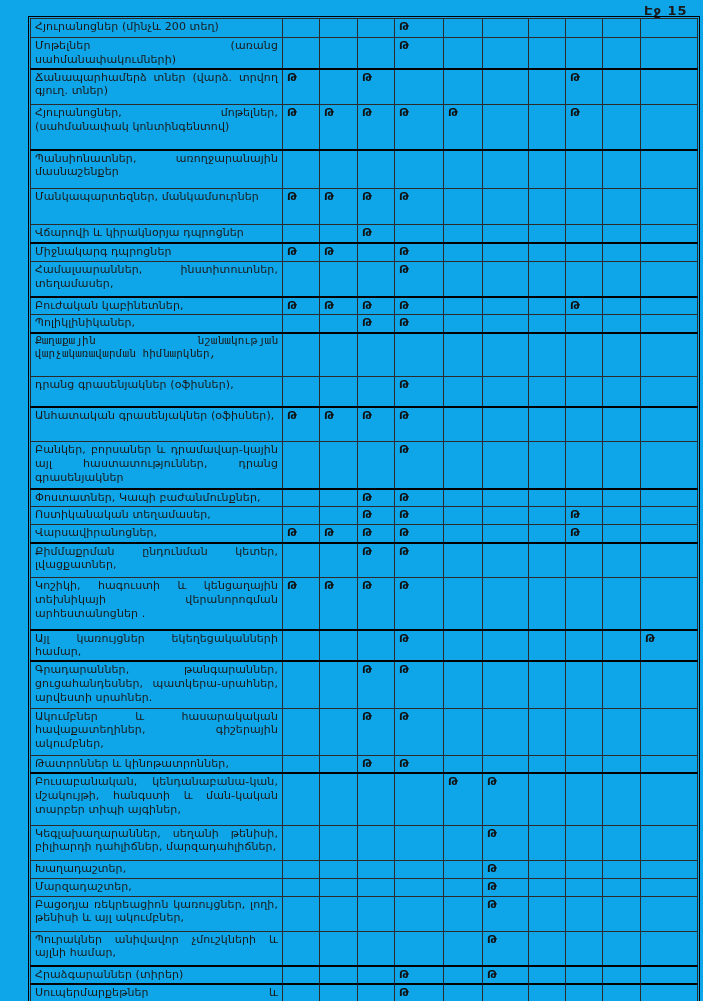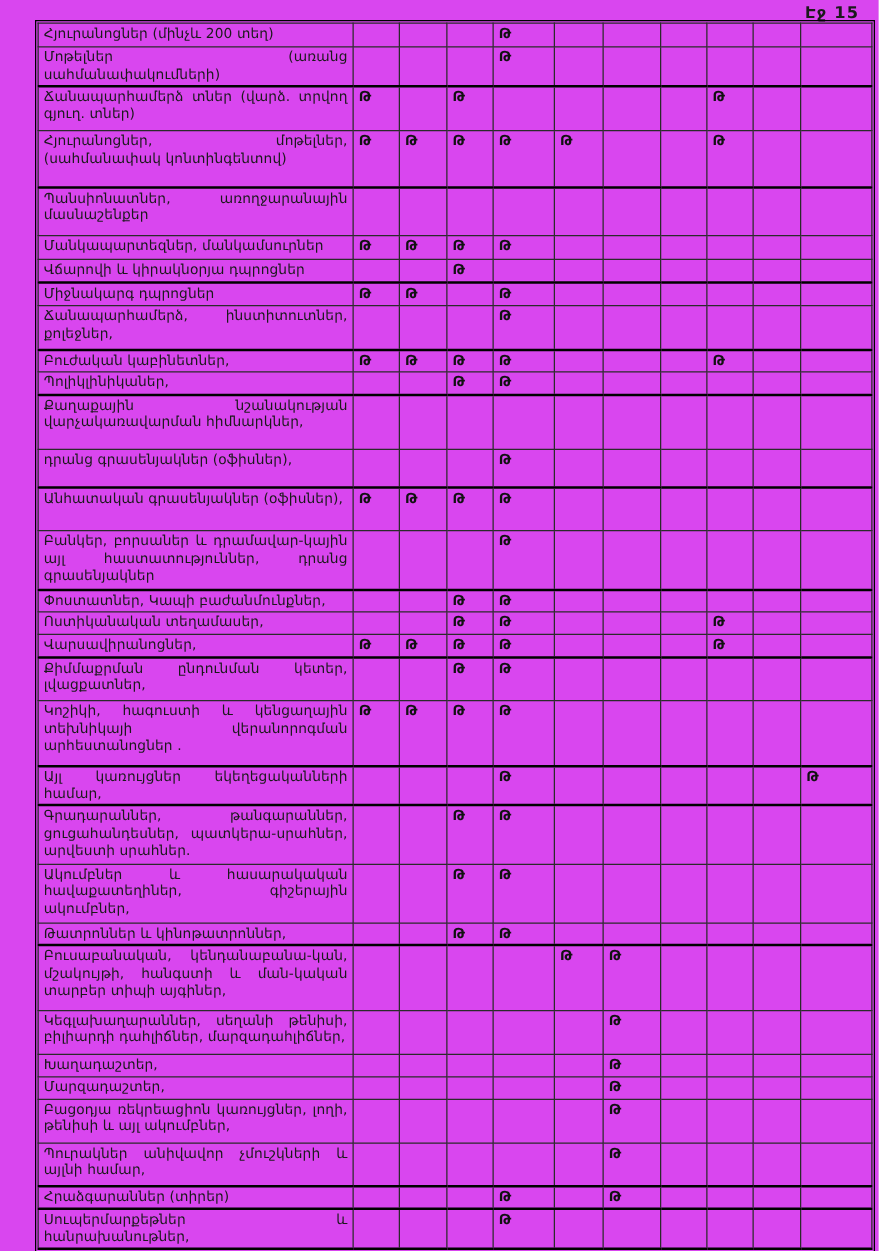--- a/index.html
+++ b/index.html
@@ -1,19 +1,19 @@
 <!DOCTYPE html>
 <html><head>
 <meta charset="utf-8">
 <style>
   html,body{margin:0;padding:0;background:#f6f6f4;}
   .page{
     position:relative;
     width:703px;height:1001px;
-    background:#d946ef;
+    background:#0ea5e9;
     font-family:"DejaVu Sans", sans-serif;
     color:#1a1a1a;
     overflow:hidden;
   }
   .page-header{
     position:absolute;
     top:3px;left:644px;
     font-size:13px;
     font-weight:bold;
     letter-spacing:1px;
@@ -129,21 +129,21 @@
           <td class="mark-cell"></td>
           <td class="mark-cell"></td>
           <td class="mark-cell"></td>
           <td class="mark-cell"></td>
           <td class="mark-cell"></td>
           <td class="mark-cell"></td>
           <td class="mark-cell"></td>
           <td class="mark-cell"></td>
           <td class="mark-cell"></td>
         </tr>
-        <tr style="height: 19px;">
+        <tr style="height: 36px;">
           <td class="label-cell">Մանկապարտեզներ, մանկամսուրներ</td>
           <td class="mark-cell"><span>Թ</span></td>
           <td class="mark-cell"><span>Թ</span></td>
           <td class="mark-cell"><span>Թ</span></td>
           <td class="mark-cell"><span>Թ</span></td>
           <td class="mark-cell"></td>
           <td class="mark-cell"></td>
           <td class="mark-cell"></td>
           <td class="mark-cell"></td>
           <td class="mark-cell"></td>
@@ -169,21 +169,21 @@
           <td class="mark-cell"></td>
           <td class="mark-cell"><span>Թ</span></td>
           <td class="mark-cell"></td>
           <td class="mark-cell"></td>
           <td class="mark-cell"></td>
           <td class="mark-cell"></td>
           <td class="mark-cell"></td>
           <td class="mark-cell"></td>
         </tr>
         <tr class="thick" style="height: 35px;">
-          <td class="label-cell">Ճանապարհամերձ, ինստիտուտներ, քոլեջներ,</td>
+          <td class="label-cell">Համալսարաններ, ինստիտուտներ, տեղամասեր,</td>
           <td class="mark-cell"></td>
           <td class="mark-cell"></td>
           <td class="mark-cell"></td>
           <td class="mark-cell"><span>Թ</span></td>
           <td class="mark-cell"></td>
           <td class="mark-cell"></td>
           <td class="mark-cell"></td>
           <td class="mark-cell"></td>
           <td class="mark-cell"></td>
           <td class="mark-cell"></td>
@@ -207,21 +207,21 @@
           <td class="mark-cell"></td>
           <td class="mark-cell"><span>Թ</span></td>
           <td class="mark-cell"><span>Թ</span></td>
           <td class="mark-cell"></td>
           <td class="mark-cell"></td>
           <td class="mark-cell"></td>
           <td class="mark-cell"></td>
           <td class="mark-cell"></td>
           <td class="mark-cell"></td>
         </tr>
-        <tr style="height: 44px;">
+        <tr style="height: 44px; font-family: Liberation Mono, monospace;">
           <td class="label-cell">Քաղաքային նշանակության վարչակառավարման հիմնարկներ,</td>
           <td class="mark-cell"></td>
           <td class="mark-cell"></td>
           <td class="mark-cell"></td>
           <td class="mark-cell"></td>
           <td class="mark-cell"></td>
           <td class="mark-cell"></td>
           <td class="mark-cell"></td>
           <td class="mark-cell"></td>
           <td class="mark-cell"></td>

